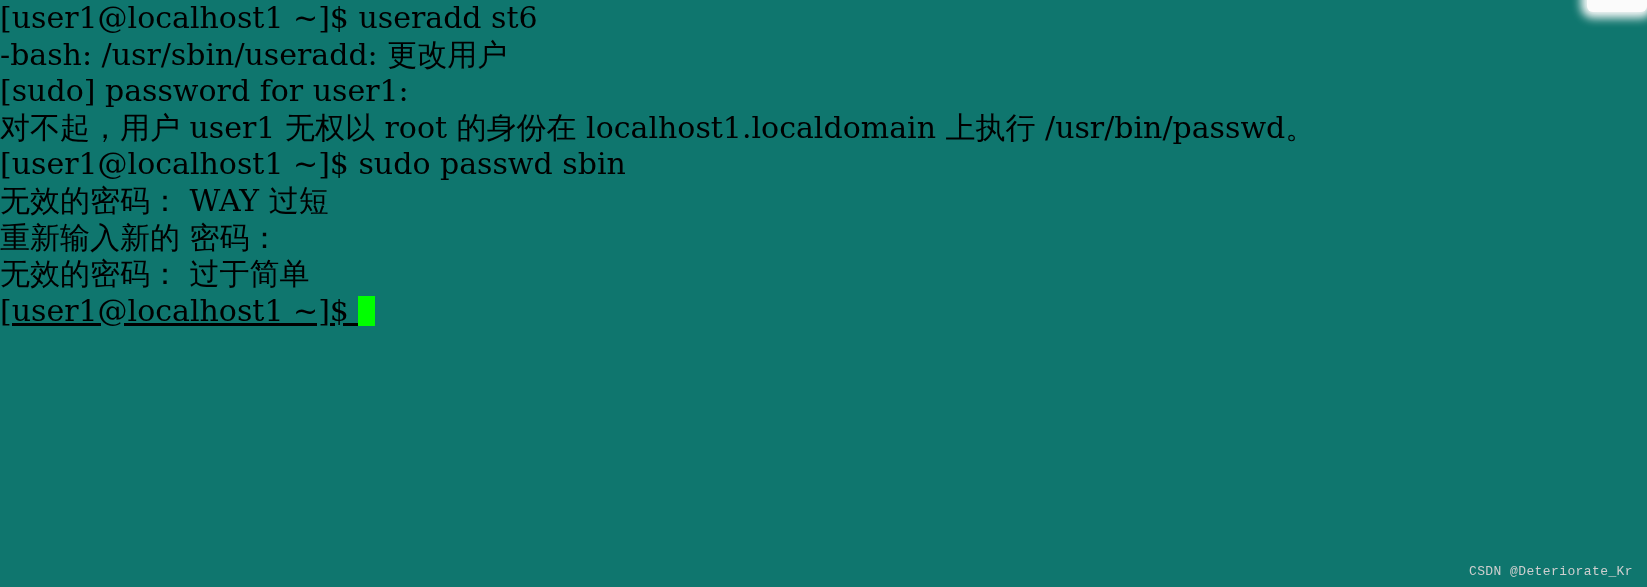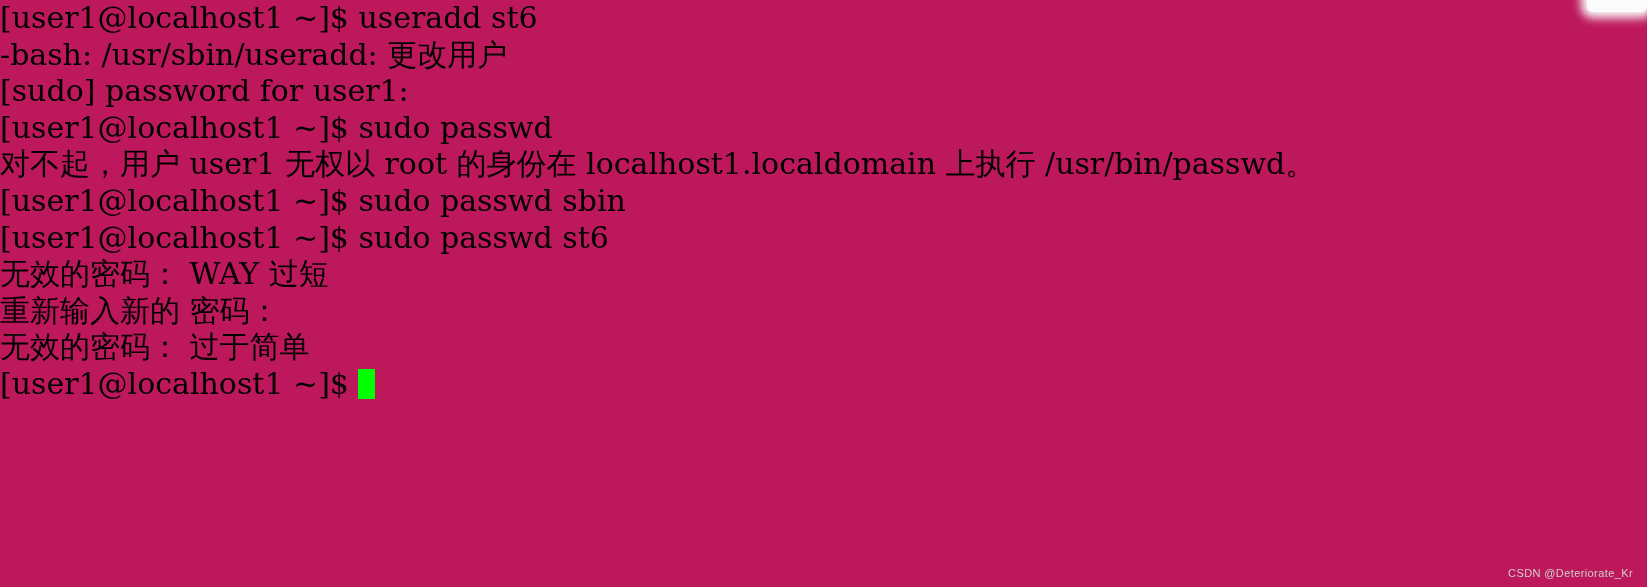--- a/index.html
+++ b/index.html
@@ -5,21 +5,21 @@
 <style>
   html, body {
     margin: 0;
     padding: 0;
     background: #ffffff;
   }
   #terminal {
     position: relative;
     width: 1647px;
     height: 587px;
-    background: #be185d;
+    background: #0f766e;
     overflow: hidden;
     font-family: "DejaVu Serif", "Liberation Serif", serif;
   }
   .screen {
     position: absolute;
     left: 0;
     top: 0;
     width: 1647px;
     padding: 0;
     margin: 0;
@@ -30,34 +30,35 @@
     line-height: 36.6px;
     white-space: pre;
     font-size: 30px;
     color: #000000;
     letter-spacing: 0px;
     font-family: "DejaVu Serif", "Liberation Serif", serif;
     overflow: visible;
   }
   .line .seg {
     white-space: pre;
+    text-decoration: underline;
   }
   .cursor {
     display: inline-block;
     width: 17px;
     height: 30px;
     vertical-align: -5px;
     background: #00ff00;
   }
   .watermark {
     position: absolute;
     right: 14px;
     bottom: 8px;
-    font-family: Liberation Sans, sans-serif;
-    font-size: 11px;
+    font-family: Liberation Mono, monospace;
+    font-size: 13px;
     color: #cfcfcf;
     letter-spacing: 0.4px;
     white-space: pre;
   }
   .corner-artifact {
     position: absolute;
     right: 0px;
     top: -14px;
     width: 60px;
     height: 26px;
@@ -75,28 +76,26 @@
 
   <div class="screen">
 
     <div class="line">[user1@localhost1 ~]$ useradd st6</div>
 
     <div class="line">-bash: /usr/sbin/useradd: 更改用户</div>
 
 
     <div class="line">[sudo] password for user1:</div>
 
-    <div class="line">[user1@localhost1 ~]$ sudo passwd</div>
 
     <div class="line">对不起，用户 user1 无权以 root 的身份在 localhost1.localdomain 上执行 /usr/bin/passwd。</div>
 
     <div class="line">[user1@localhost1 ~]$ sudo passwd sbin</div>
 
 
-    <div class="line">[user1@localhost1 ~]$ sudo passwd st6</div>
 
 
 
     <div class="line">无效的密码： WAY 过短</div>
 
     <div class="line">重新输入新的 密码：</div>
 
     <div class="line">无效的密码： 过于简单</div>
 
 

